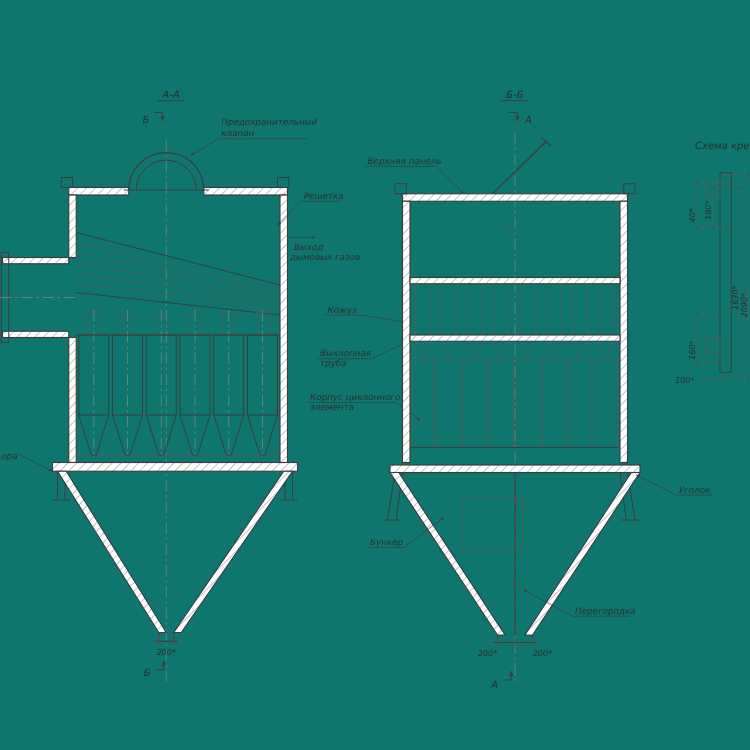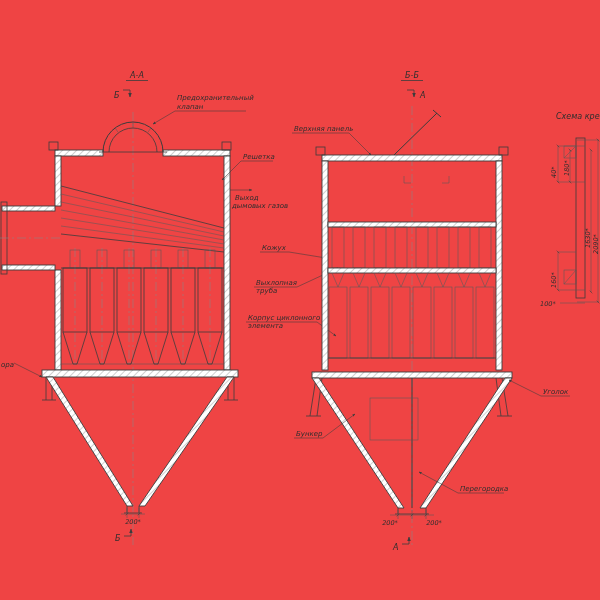--- a/index.html
+++ b/index.html
@@ -1,16 +1,16 @@
 <!DOCTYPE html>
 <html><head>
 <meta charset="utf-8">
 <style>
   html,body{margin:0;padding:0;background:#ffffff;width:600px;height:600px;overflow:hidden;}
-  #canvas{position:relative;width:600px;height:600px;background:#ef4444;}
+  #canvas{position:relative;width:600px;height:600px;background:#0f766e;}
   svg{position:absolute;top:0;left:0;}
   .ln{stroke:#3c3c3c;stroke-width:1;fill:none;}
   .md{stroke:#3c3c3c;stroke-width:0.8;fill:none;}
   .tn{stroke:#5a5a5a;stroke-width:0.55;fill:none;}
   .wall{fill:url(#hatch);stroke:#3c3c3c;stroke-width:0.9;}
   .cl{stroke:#8a8a8a;stroke-width:0.55;stroke-dasharray:9 3 2 3;fill:none;}
   .ldr{stroke:#3c3c3c;stroke-width:0.55;fill:none;}
   .lbl{font:italic 7px "DejaVu Sans", sans-serif;fill:#2e2e2e;}
   .ttl{font:italic 8px "DejaVu Sans", sans-serif;fill:#2e2e2e;}
   .dim{font:italic 6.5px "DejaVu Sans", sans-serif;fill:#2e2e2e;}

